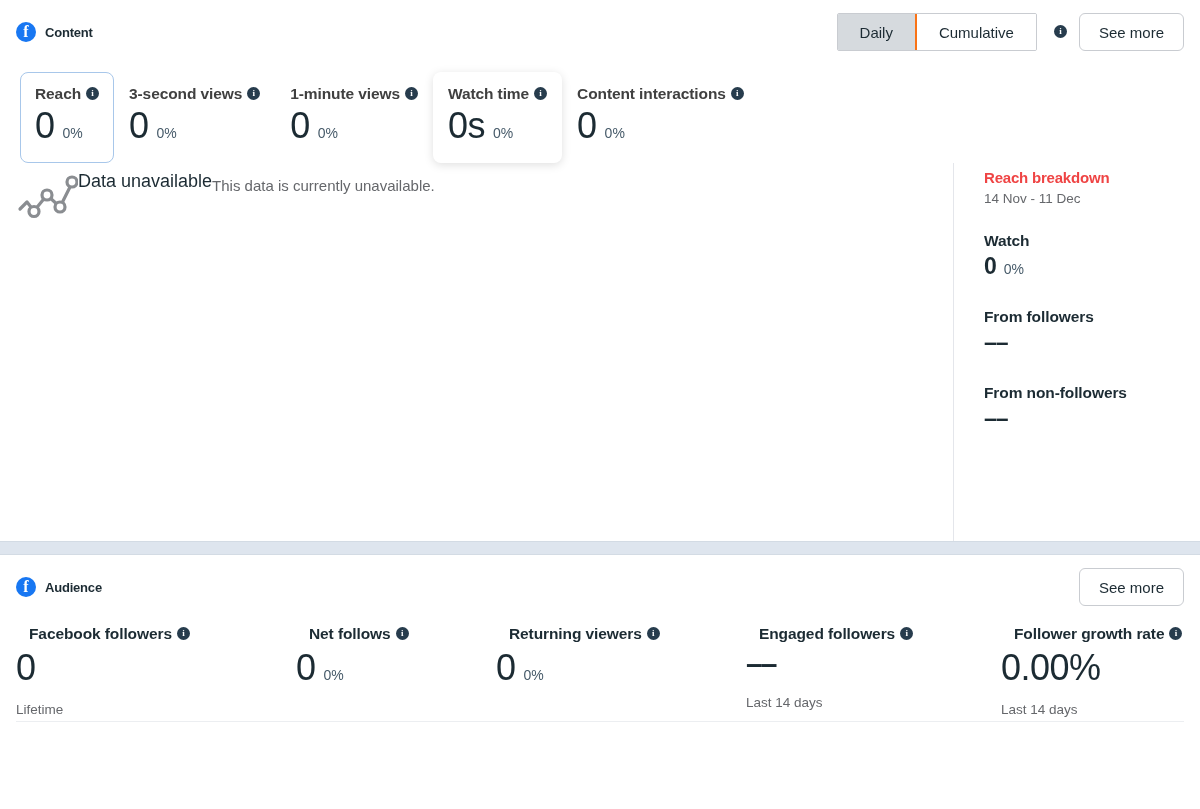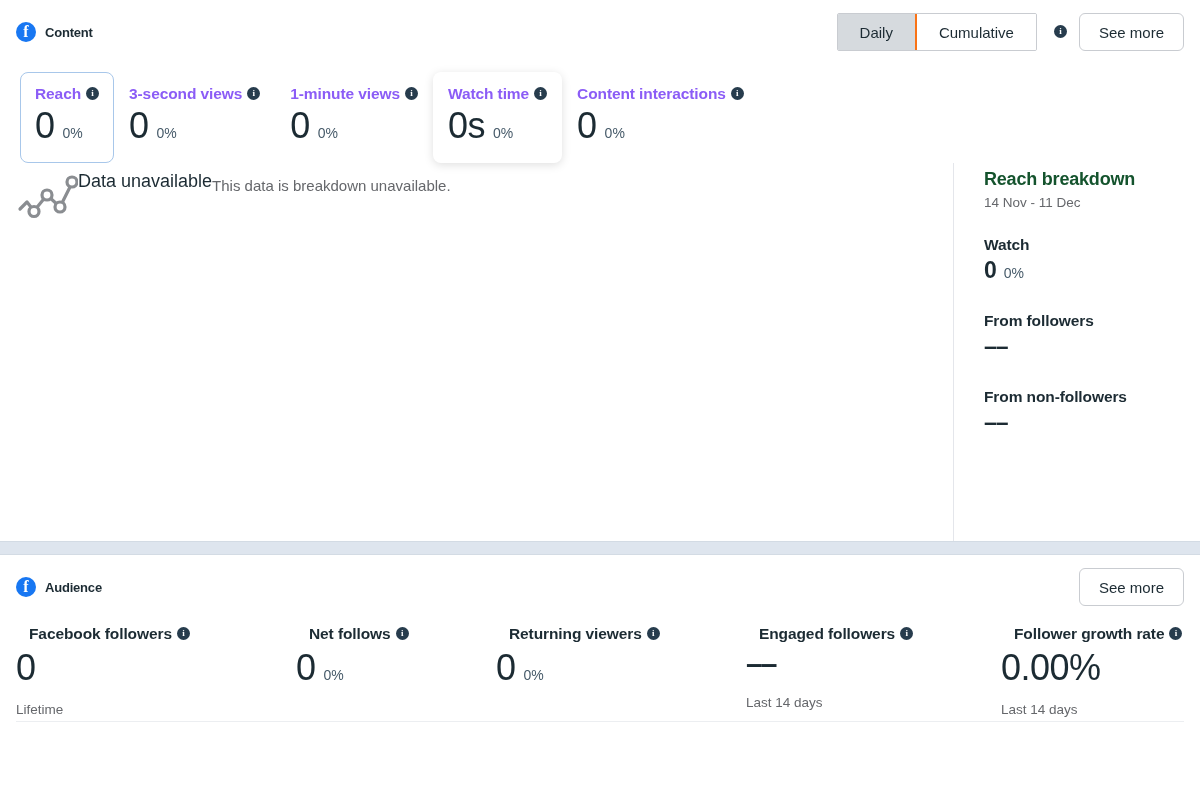--- a/index.html
+++ b/index.html
@@ -138,21 +138,21 @@
     border-color: #a8c7ea;
     background: #ffffff;
   }
   .metric-card.hovered {
     background: #ffffff;
     box-shadow: 0 2px 10px rgba(0,0,0,0.13);
   }
   .metric-label {
     font-size: 15.5px;
     font-weight: 700;
-    color: #8b5cf6;
+    color: #404040;
     display: flex;
     align-items: center;
     white-space: nowrap;
     letter-spacing: -0.1px;
   }
   .metric-value-row {
     display: flex;
     align-items: baseline;
     gap: 8px;
     margin-top: 2px;
@@ -193,23 +193,23 @@
     margin-top: 6px;
   }
 
   .breakdown {
     width: 231px;
     flex: 0 0 231px;
     border-left: 1px solid #e4e6eb;
     padding: 6px 0 0 30px;
   }
   .bd-title {
-    font-size: 18px;
-    font-weight: 700;
-    color: #14532d;
+    font-size: 15px;
+    font-weight: 700;
+    color: #ef4444;
     letter-spacing: -0.2px;
   }
   .bd-range {
     font-size: 13.5px;
     color: #65676b;
     margin-top: 5px;
   }
   .bd-block { margin-top: 26px; }
   .bd-label {
     font-size: 15.5px;
@@ -373,21 +373,21 @@
       <div class="empty-icon">
         <svg width="62" height="54" viewBox="0 0 62 54" fill="none" xmlns="http://www.w3.org/2000/svg">
           <path d="M4 38 L11 31 L18 40 L31 24 L44 36 L56 12" stroke="#8a8d91" stroke-width="3.2" stroke-linecap="round" stroke-linejoin="round" fill="none"></path>
           <circle cx="18" cy="40.5" r="5" fill="#ffffff" stroke="#8a8d91" stroke-width="3.2"></circle>
           <circle cx="31" cy="24" r="5" fill="#ffffff" stroke="#8a8d91" stroke-width="3.2"></circle>
           <circle cx="44" cy="36" r="5" fill="#ffffff" stroke="#8a8d91" stroke-width="3.2"></circle>
           <circle cx="56" cy="11" r="5" fill="#ffffff" stroke="#8a8d91" stroke-width="3.2"></circle>
         </svg>
       </div>
       <div class="empty-title">Data unavailable</div>
-      <div class="empty-sub">This data is breakdown unavailable.</div>
+      <div class="empty-sub">This data is currently unavailable.</div>
     </div>
 
     <div class="breakdown">
       <div class="bd-title">Reach breakdown</div>
       <div class="bd-range">14 Nov - 11 Dec</div>
 
       <div class="bd-block">
         <div class="bd-label">Watch</div>
         <div class="bd-value-row">
           <span class="bd-value">0</span>

